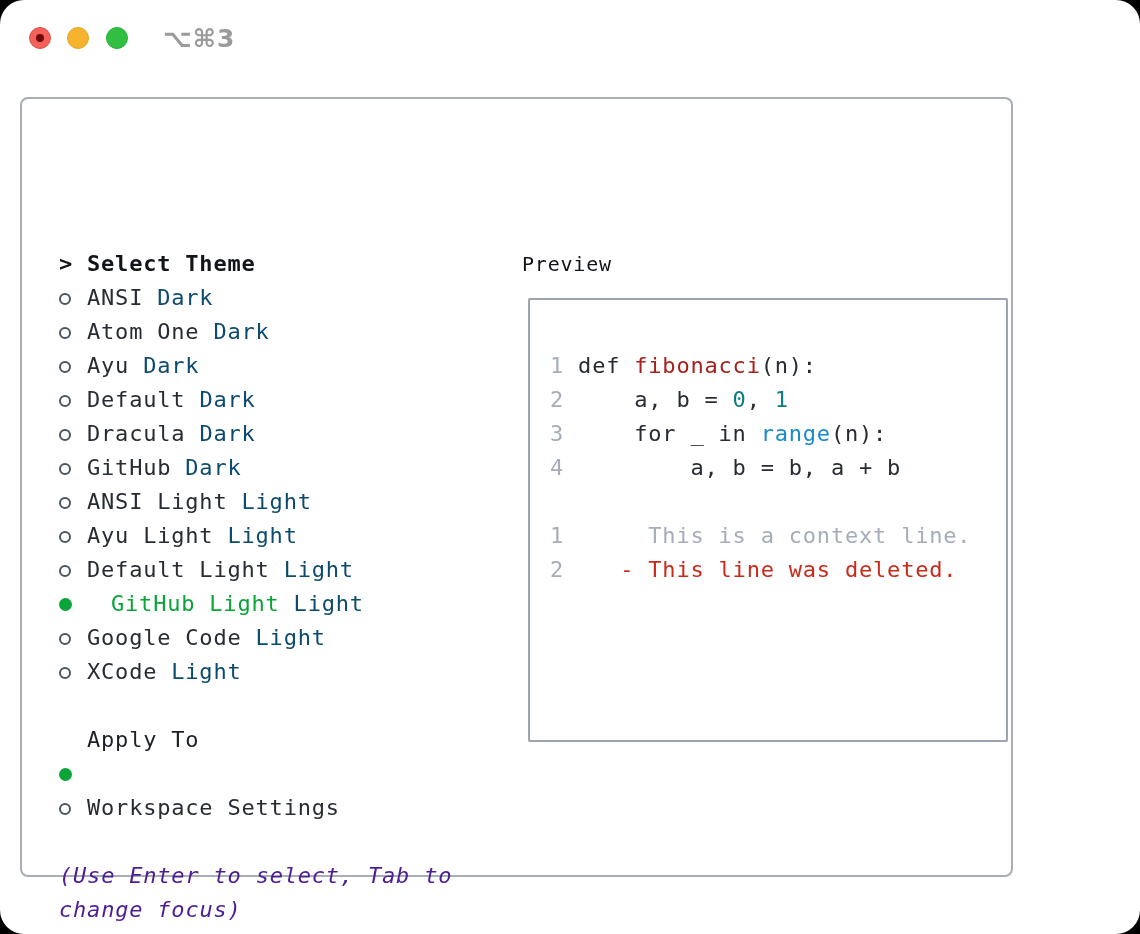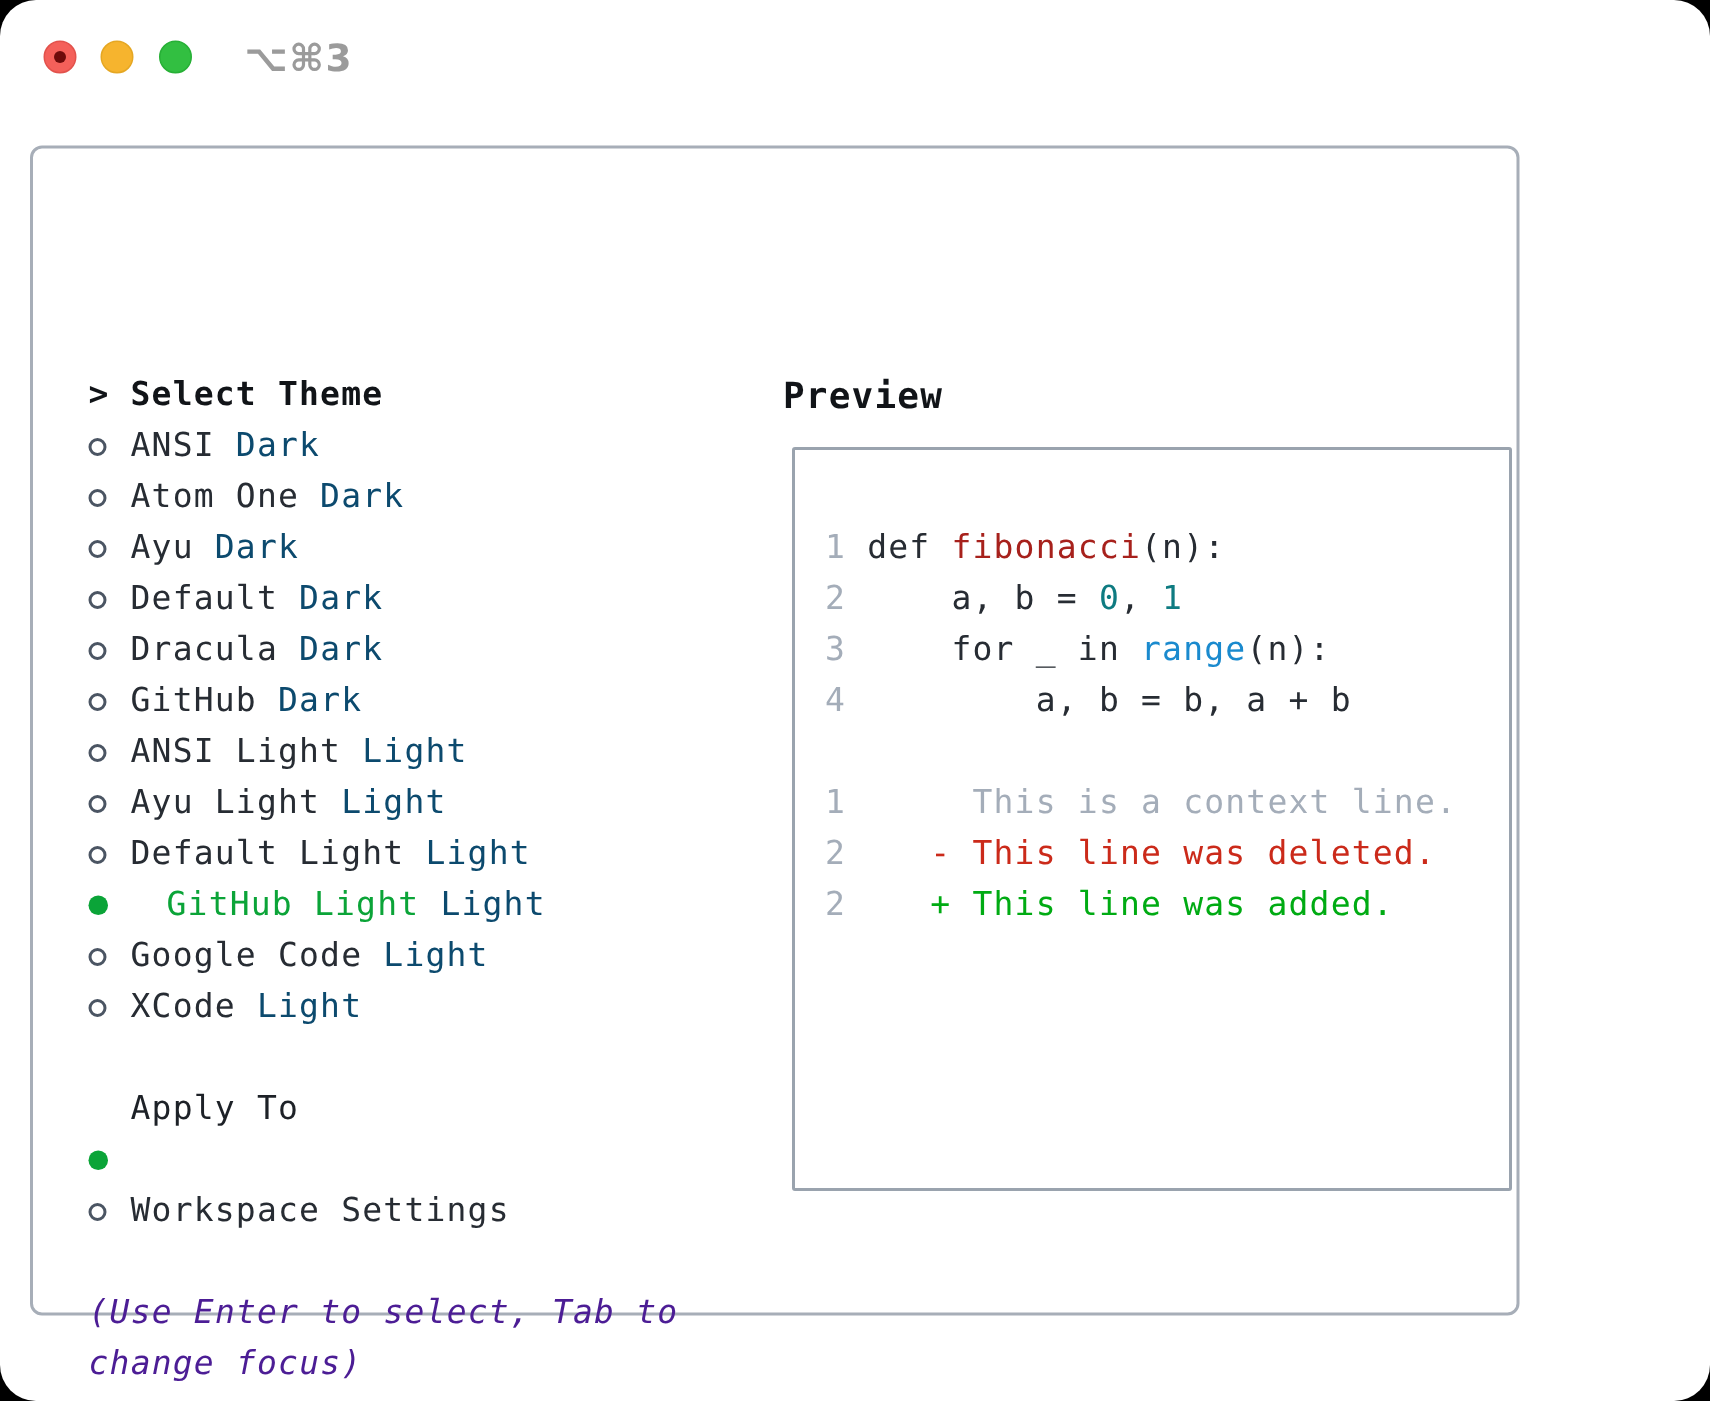--- a/index.html
+++ b/index.html
@@ -34,23 +34,23 @@
     border:2px solid #4b5563;margin-right:16px;position:relative;top:0px;
   }
   .bullet.sel{border:none;background:#0ba438;width:13px;height:13px;margin-right:15px;}
   .t-name{color:#272c33;}
   .t-name.sel{color:#0ba438;margin-left:24px;}
   .t-variant{color:#0c4a6e;}
   .subheader{color:#1d2127;}
   .hint{color:#4c1d95;font-style:italic;}
   
   .preview-title{position:absolute;left:500px;top:148px;height:34px;line-height:34px;
-    font-size:24px;font-weight:bold;letter-spacing:0.8px;color:#111418;}
+    font-size:20px;font-weight:normal;letter-spacing:0.8px;color:#111418;}
   .preview-box{
-    position:absolute;left:506px;top:199px;width:480px;height:496px;box-sizing:border-box;
+    position:absolute;left:506px;top:199px;width:480px;height:444px;box-sizing:border-box;
     border:2px solid #9aa3ae;border-radius:2px;background:#fff;
   }
   .preview-code{position:absolute;left:20px;top:49px;font-size:22px;letter-spacing:0.8px;}
   .cline{height:34px;line-height:34px;white-space:pre;}
   .c-ln{color:#a4adb9;}
   .c-fg{color:#272c33;}
   .c-muted{color:#a4adb9;}
   .c-func{color:#a7211c;}
   .c-num{color:#0e7b81;}
   .c-builtin{color:#1a8ace;}
@@ -97,18 +97,17 @@
     <div class="preview-title">Preview</div>
     <div class="preview-box">
       <div class="preview-code" id="previewcode">
           <div class="cline"><span class="c-ln">1</span><span class="c-fg"> def </span><span class="c-func">fibonacci</span><span class="c-fg">(n):</span></div>
           <div class="cline"><span class="c-ln">2</span><span class="c-fg">     a, b = </span><span class="c-num">0</span><span class="c-fg">, </span><span class="c-num">1</span></div>
           <div class="cline"><span class="c-ln">3</span><span class="c-fg">     for _ in </span><span class="c-builtin">range</span><span class="c-fg">(n):</span></div>
           <div class="cline"><span class="c-ln">4</span><span class="c-fg">         a, b = b, a + b</span></div>
           <div class="cline"><span class="c-ln"></span><span class="c-fg"></span></div>
           <div class="cline"><span class="c-ln">1</span><span class="c-muted">      This is a context line.</span></div>
           <div class="cline"><span class="c-ln">2</span><span class="c-del">    - This line was deleted.</span></div>
-          <div class="cline"><span class="c-ln">2</span><span class="c-add">    + This line was added.</span></div>
         </div>
     </div>
 
   </div>
 </div>
 
 </body></html>

